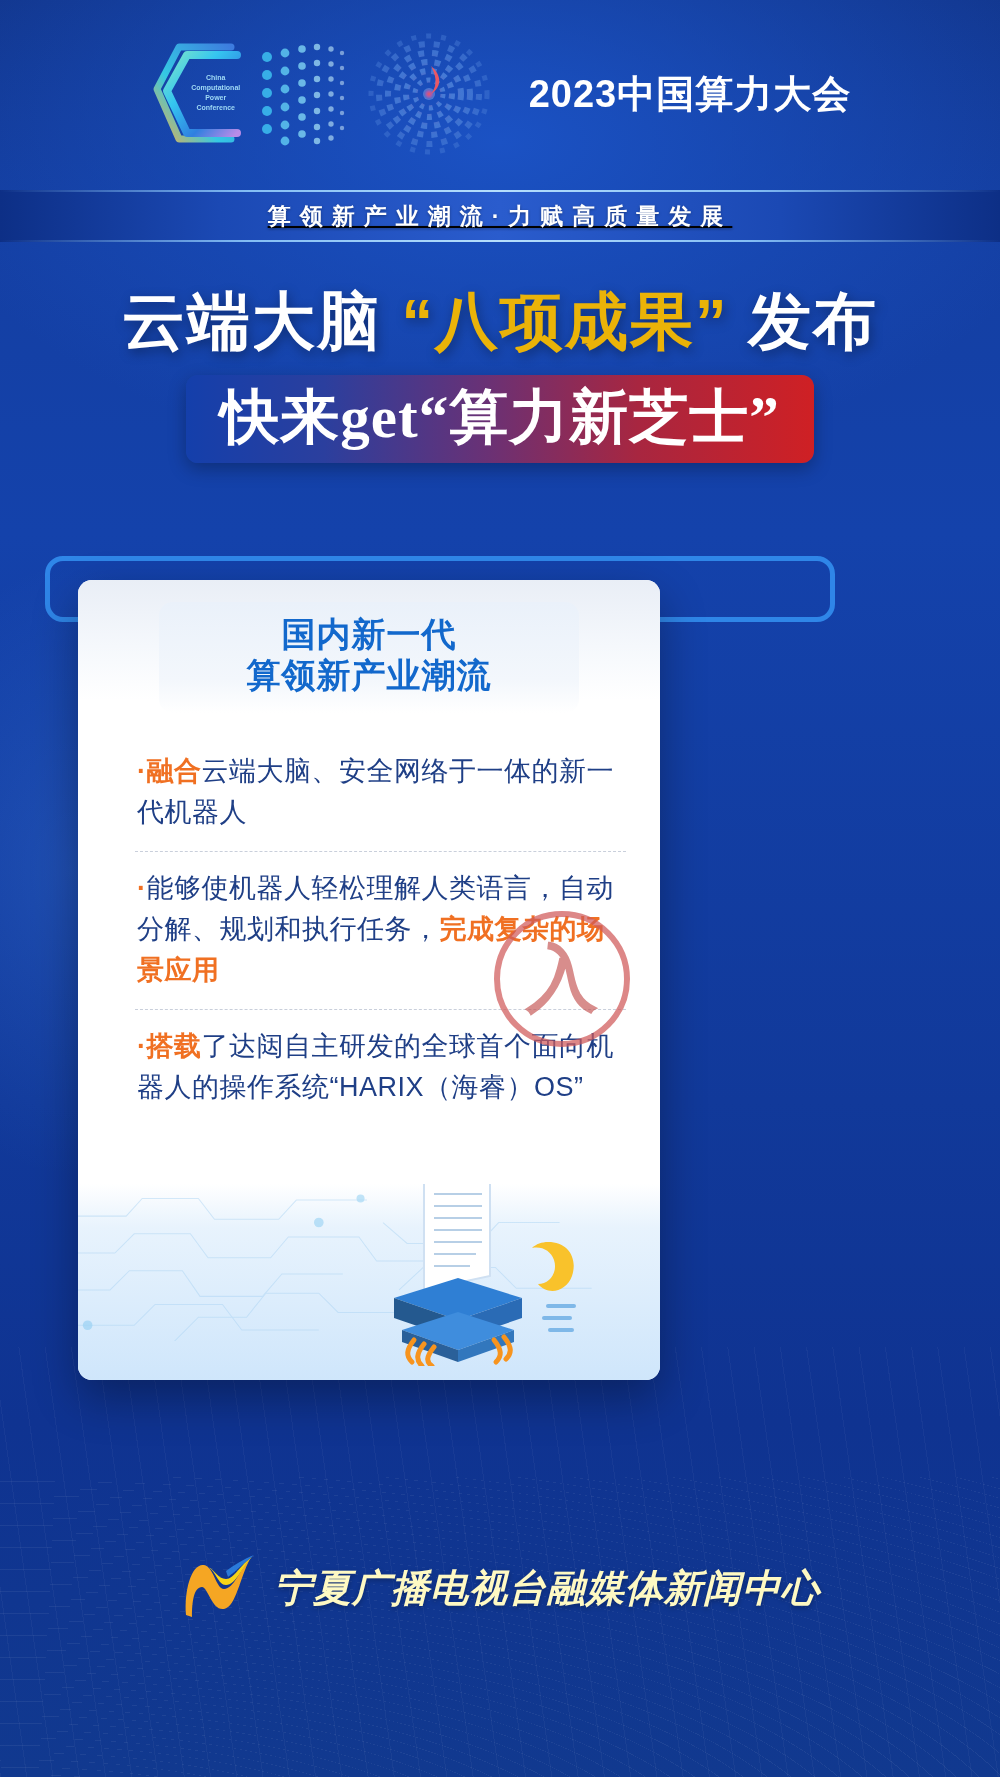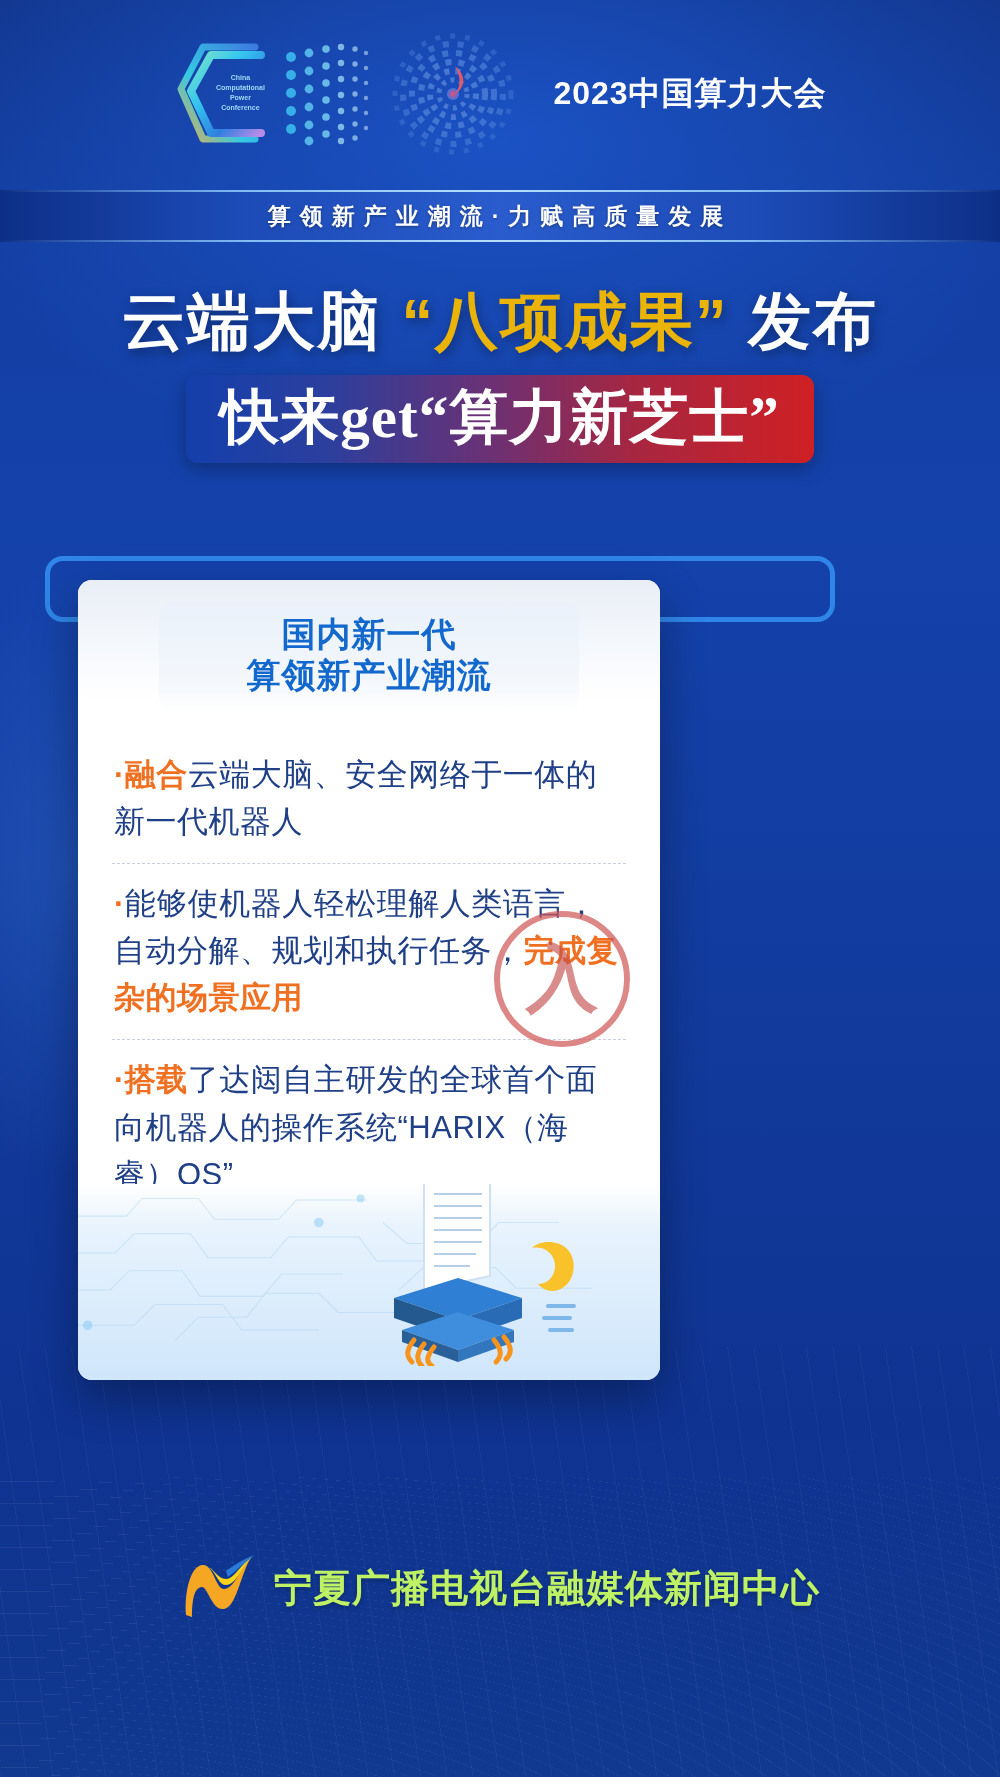--- a/index.html
+++ b/index.html
@@ -40,33 +40,33 @@
   .header { position:absolute; top:0; left:0; right:0; height:188px; }
   .header-inner { display:flex; align-items:center; justify-content:center; height:188px; gap:18px; }
 
   .logo-hex { position:relative; width:108px; height:122px; flex:none; }
   .logo-hex svg { display:block; }
   .logo-dots { position:relative; width:86px; height:118px; flex:none; margin-left:-16px;}
   .logo-fan { position:relative; width:128px; height:124px; flex:none; margin-left:2px;}
 
   .conf-title { margin-left:18px; }
   .conf-title .l1 {
-    color:#ffffff; font-size:32px; font-weight:bold; letter-spacing:1px;
+    color:#ffffff; font-size:38px; font-weight:bold; letter-spacing:1px;
     line-height:1.12; white-space:nowrap;
   }
   .conf-title .l2 {
     color:#ffffff; font-size:38px; font-weight:bold; letter-spacing:1px;
     line-height:1.12; white-space:nowrap;
   }
 
   
   .slogan-band {
     position:absolute; top:190px; left:0; right:0; height:52px;
     background:linear-gradient(90deg,#0d2f86 0%, #1b49b4 22%, #2a5ccd 50%, #1b49b4 78%, #0d2f86 100%);
-    display:flex; align-items:center; justify-content:center;
+    display:flex; align-items:center; justify-content:center;text-decoration:underline;
   }
   .slogan-band::before, .slogan-band::after{
     content:""; position:absolute; left:0; right:0; height:2px;
     background:linear-gradient(90deg, rgba(120,190,255,0) 0%, rgba(150,210,255,.85) 25%, rgba(190,230,255,.95) 50%, rgba(150,210,255,.85) 75%, rgba(120,190,255,0) 100%);
   }
   .slogan-band::before{ top:0; }
   .slogan-band::after{ bottom:0; }
   .slogan-text {
     color:#ffffff; font-size:23px; font-weight:bold; letter-spacing:9px;
     text-shadow:0 1px 3px rgba(0,0,0,.35);
@@ -125,23 +125,24 @@
     text-align:center;
   }
   .card-title-badge .t1, .card-title-badge .t2 {
     color:#1268cc; font-weight:bold; font-size:34px; line-height:1.22;
     letter-spacing:1px;
   }
 
   .bullets { position:relative; margin-top:22px; }
   .bullet {
     position:relative;
-    font-size:31px; line-height:1.52; color:#1f3f86;
+    font-size:27px; line-height:1.52; color:#1f3f86;
     padding:16px 2px 18px 2px;
     letter-spacing:.5px;
+    margin-left:23px;
   }
   .bullet + .bullet { border-top:1px dashed #c9cfdb; }
   .bullet .hl { color:#f07022; font-weight:bold; }
   .bullet .dot { color:#f07022; font-weight:bold; }
 
   
   .stamp {
     position:absolute; right:-4px; top:176px;
     width:136px; height:136px; border-radius:50%;
     border:6px solid #d05a5a;
@@ -171,21 +172,22 @@
   
   .footer {
     position:absolute; left:0; right:0; bottom:0; height:260px;
   }
   .footer-logo-row {
     position:absolute; left:0; right:0; top:38px;
     display:flex; align-items:center; justify-content:center; gap:14px;
   }
   .n-mark { width:80px; height:66px; flex:none; }
   .footer-text {
-    color:#bef264; font-size:38px; font-weight:bold; letter-spacing:1px;
+    color:#fef9c3; font-size:38px; font-weight:bold; letter-spacing:1px;
+    font-style:italic;
     white-space:nowrap;
     text-shadow:0 2px 5px rgba(0,0,0,.28);
   }
 </style>
 </head>
 <body>
 
 <div class="poster">
   <div class="bg-glow-left"></div>
   <div class="bg-wave"></div>

